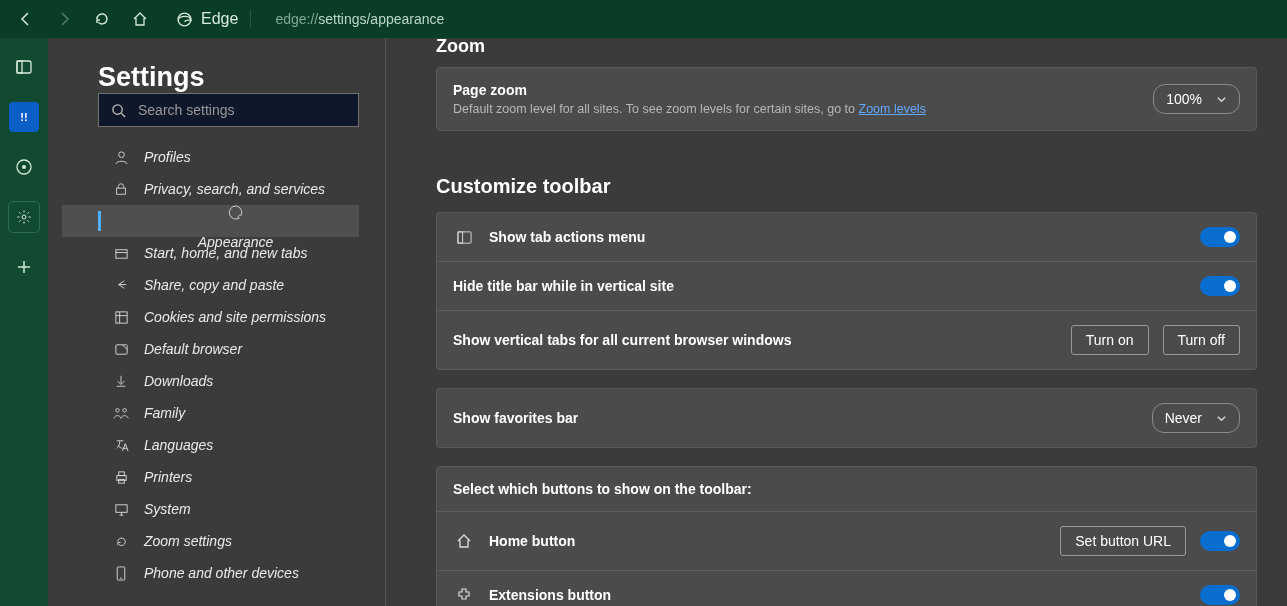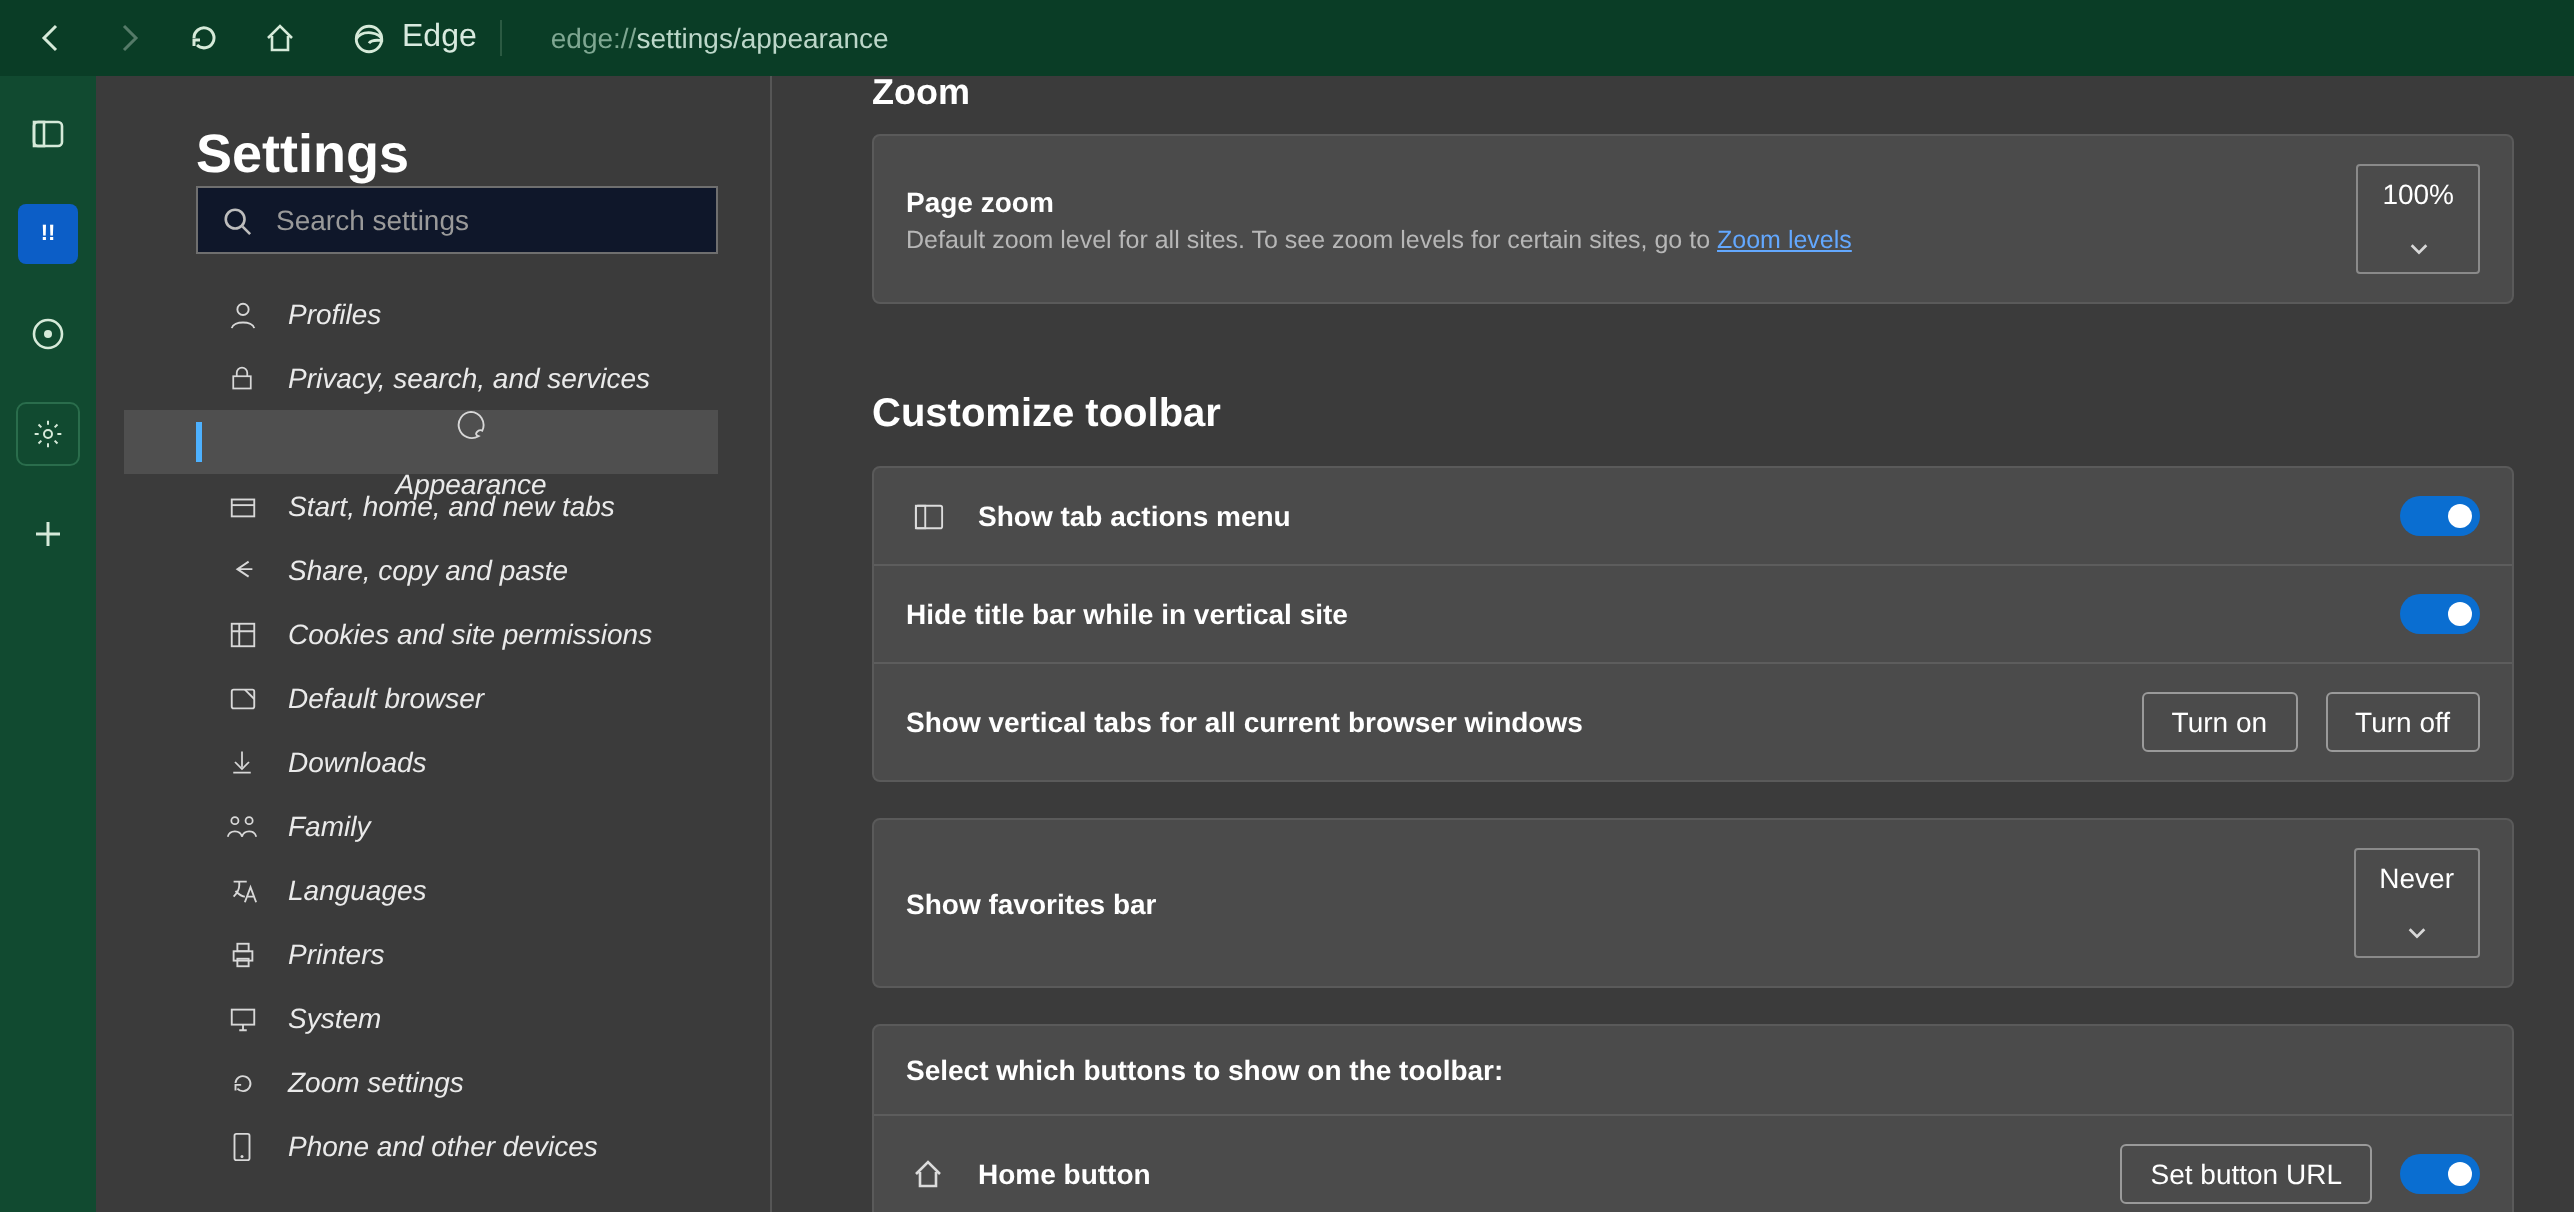--- a/index.html
+++ b/index.html
@@ -32,21 +32,21 @@
   .main { flex:1; padding:0 30px 24px 50px; overflow:hidden; }
   .section-title { font-size:20px; font-weight:600; margin:22px 0 14px; }
   .zoom-title { font-size:18px; font-weight:600; margin-top:-2px; }
   .card { background:#4b4b4b; border:1px solid #5a5a5a; border-radius:4px; }
   .row { display:flex; align-items:center; padding:14px 16px; gap:14px; }
   .divider { border-top:1px solid #5d5d5d; }
   .row .label { font-size:14px; font-weight:600; }
   .row .desc { font-size:12.5px; color:#b7b7b7; margin-top:4px; font-weight:400; }
   .row .desc a { color:#63a8ff; text-decoration:underline; }
   .grow { flex:1; }
-  .dropdown { border:1px solid #8a8a8a; border-radius:2px; padding:6px 12px; display:flex; align-items:center; gap:14px; font-size:14px; background:#4b4b4b;flex-direction:column; }
+  .dropdown { border:1px solid #8a8a8a; border-radius:12px; padding:6px 12px; display:flex; align-items:center; gap:14px; font-size:14px; background:#4b4b4b; }
   .btn { border:1px solid #9a9a9a; border-radius:3px; padding:6px 14px; font-size:14px; background:#4b4b4b; color:#fff; }
   .toggle { width:40px; height:20px; background:#0a6ed1; border-radius:10px; position:relative; }
   .toggle::after { content:""; position:absolute; width:12px; height:12px; background:#fff; border-radius:50%; top:4px; right:4px; }
   .iconcell { width:22px; display:flex; justify-content:center; color:#dcdcdc; }
   svg { display:block; }
 </style>
 </head>
 <body>
 
 <div class="topbar">

